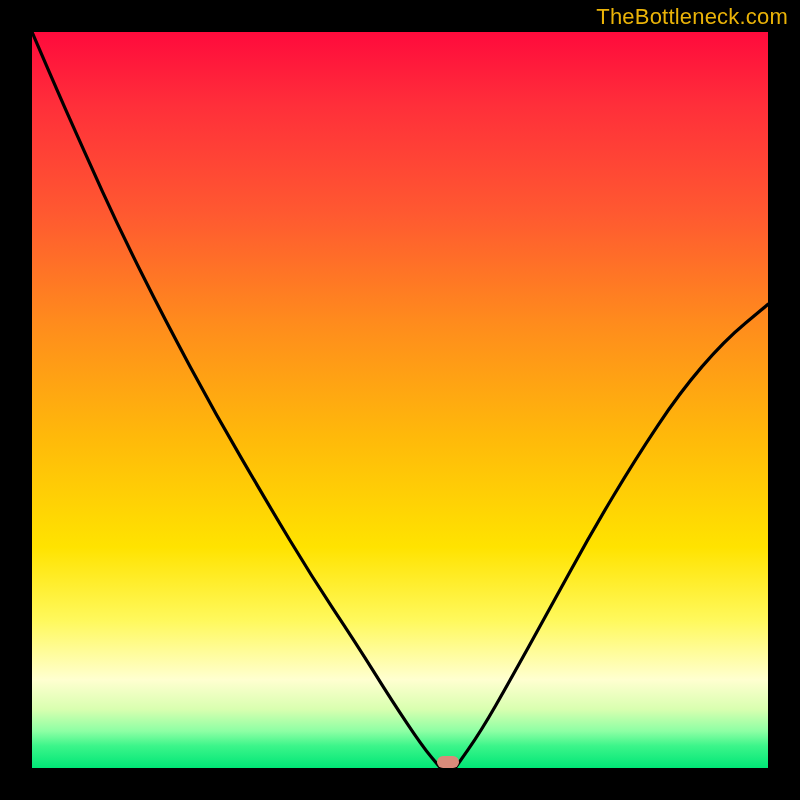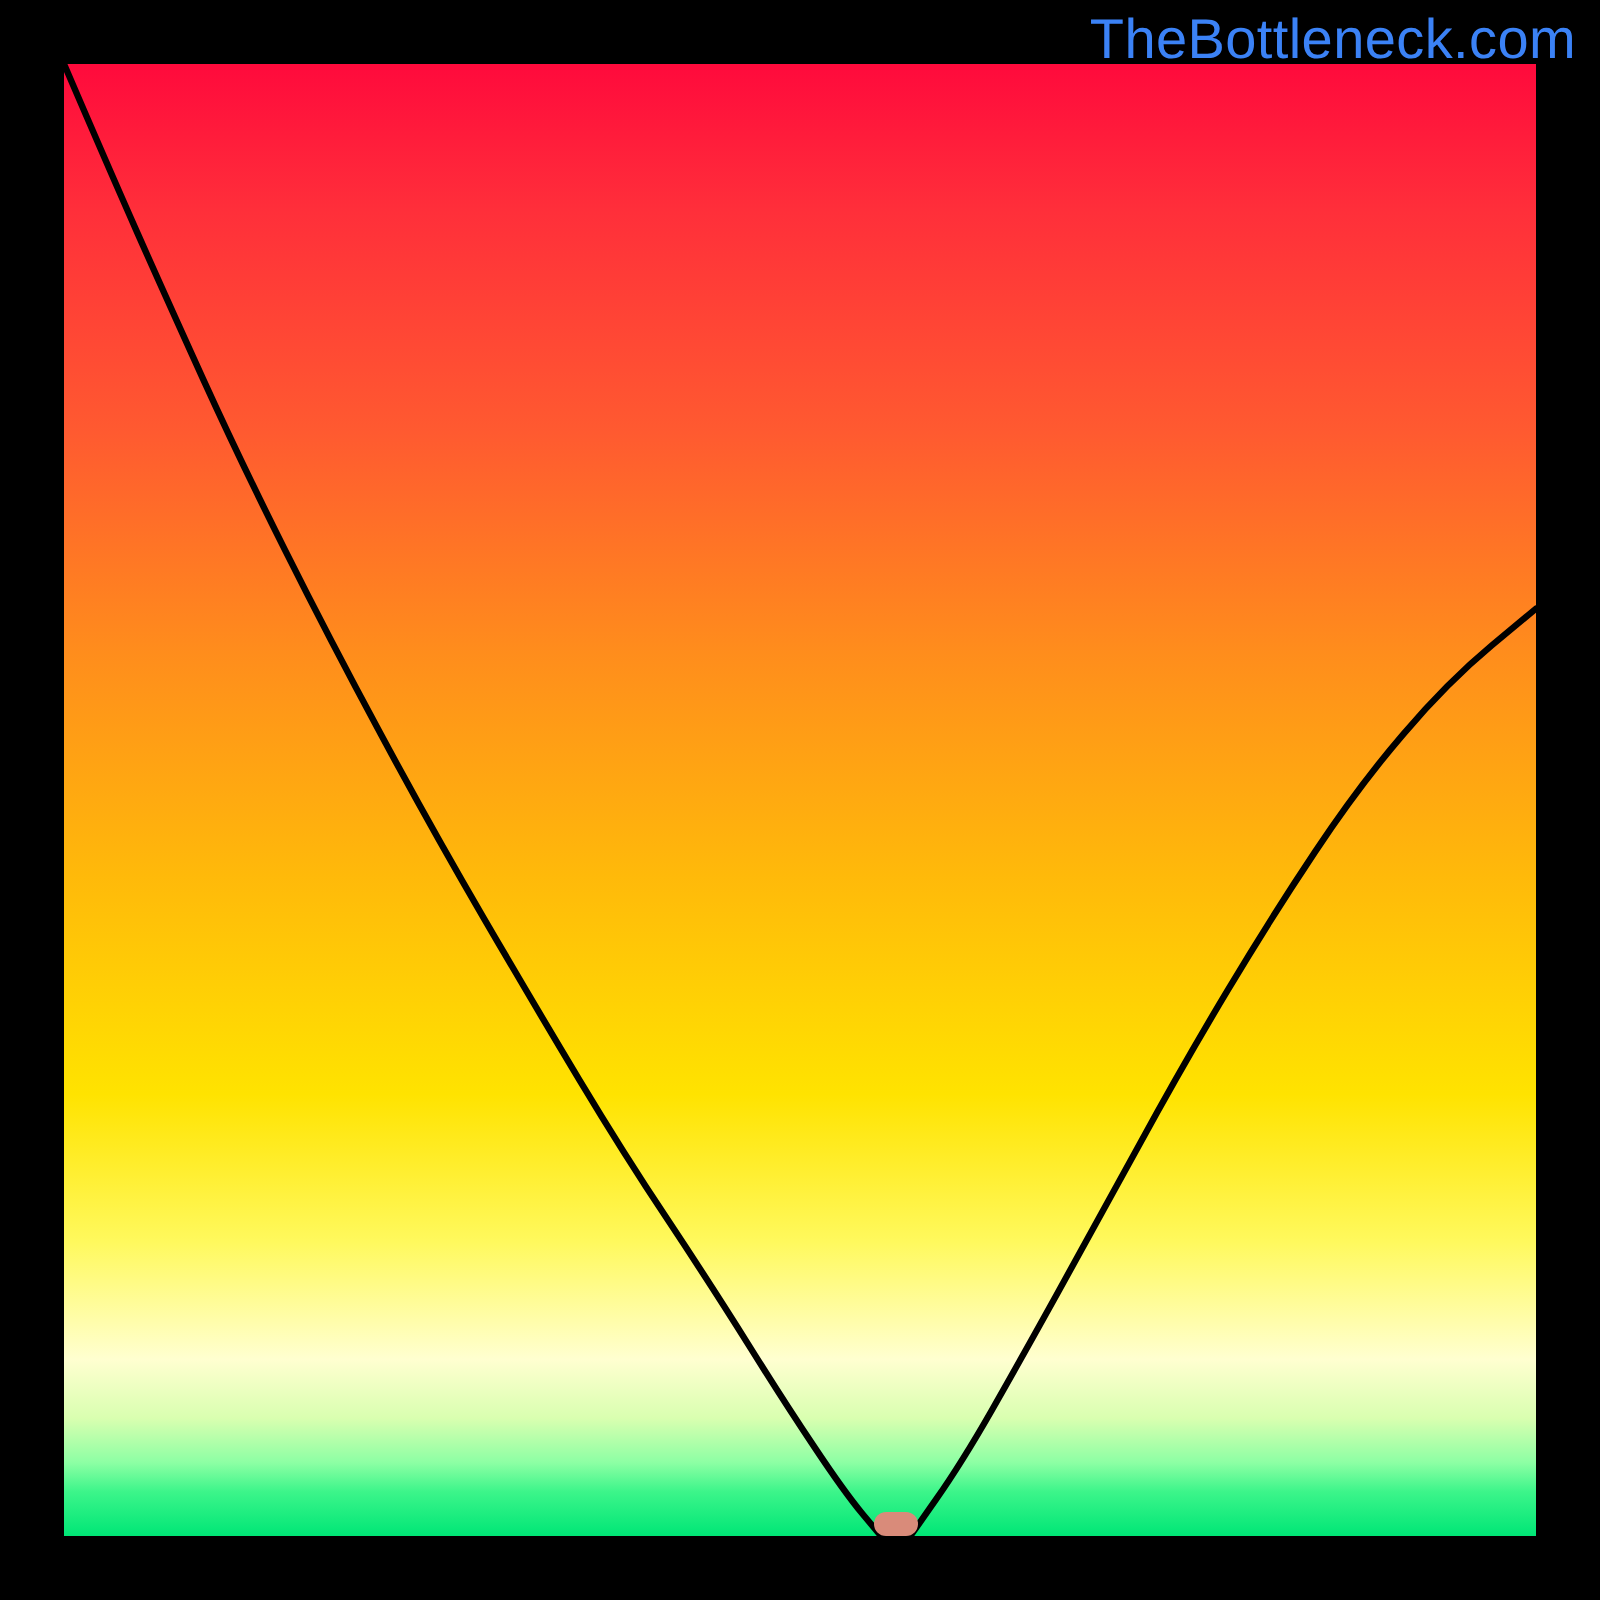--- a/index.html
+++ b/index.html
@@ -14,22 +14,22 @@
   .frame {
     position: relative;
     width: 800px;
     height: 800px;
     background: #000;
   }
   .watermark {
     position: absolute;
     top: 4px;
     right: 12px;
-    color: #3b82f6;
-    font-size: 28px;
+    color: #eab308;
+    font-size: 22px;
     letter-spacing: 0.2px;
     z-index: 5;
     user-select: none;
   }
   .plot {
     position: absolute;
     left: 32px;
     top: 32px;
     width: 736px;
     height: 736px;

